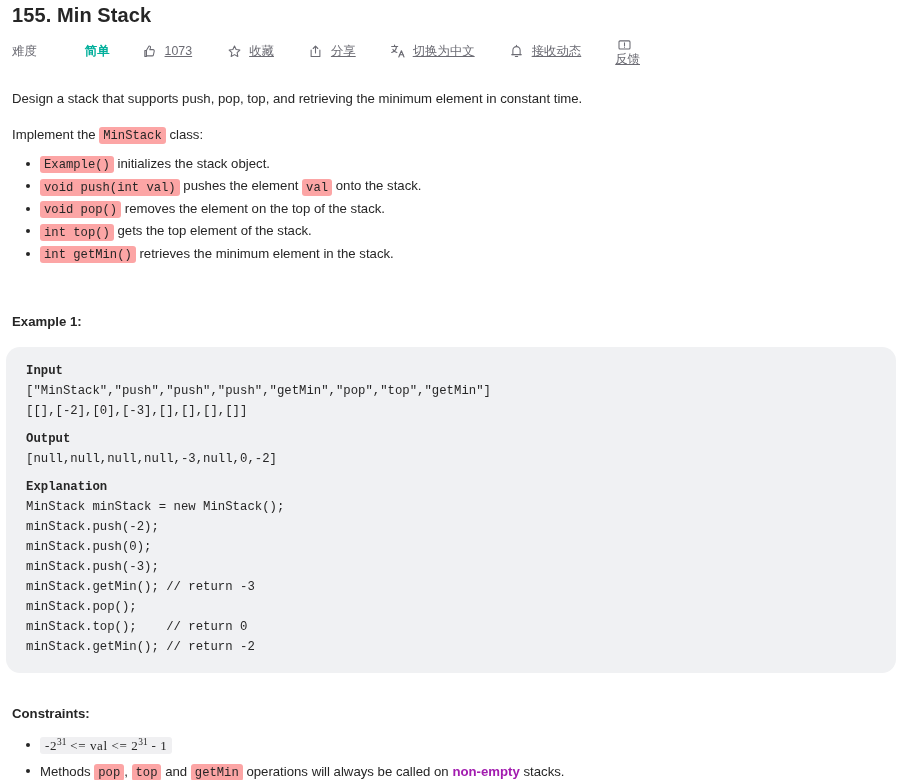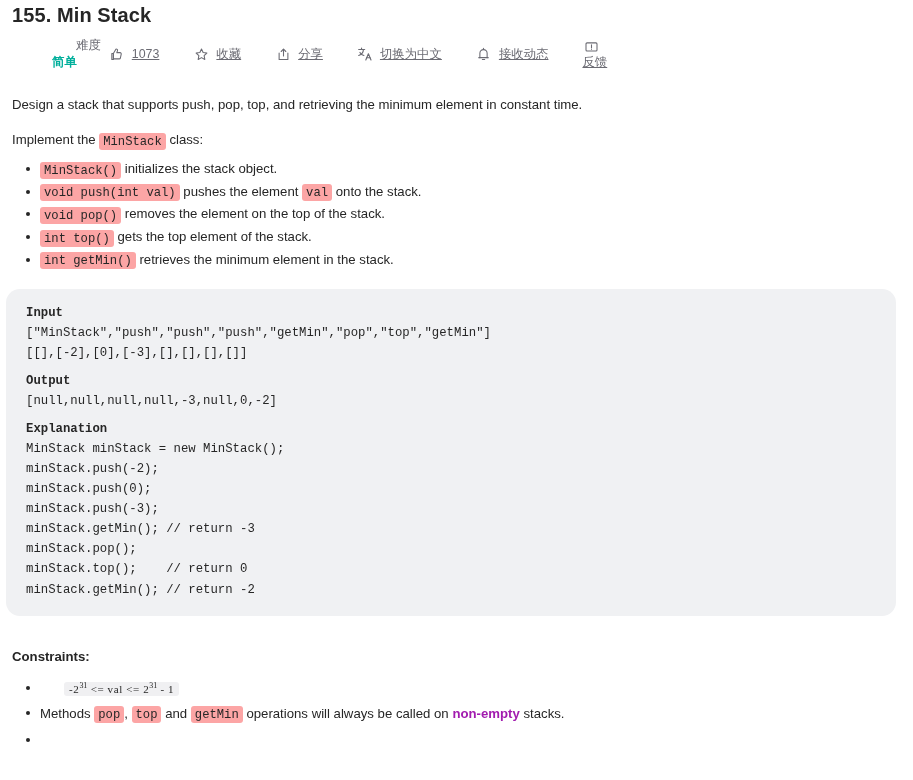--- a/index.html
+++ b/index.html
@@ -29,21 +29,21 @@
   }
   
   .meta-bar {
     display: flex;
     align-items: center;
     padding: 10px 0 0 6px;
     font-size: 12.4px;
     color: #3c3c4399;
     white-space: nowrap;
   }
-  .meta-group { display: flex; align-items: flex-end; flex-direction: column; }
+  .meta-group { display: flex; align-items: flex-end; }
   .meta-label { color: #6b6b73; margin-right: 8px; }
   .difficulty { color: #00af9b; font-weight: 600; margin-right: 32px; margin-left: 40px; }
   .meta-item {
     display: flex;
     align-items: center;
     color: #6b6b73;
     margin-right: 34px;
     cursor: pointer;
     text-decoration: underline;
   }
@@ -143,26 +143,25 @@
     position: absolute;
     left: -14px;
     top: 10px;
     width: 4px;
     height: 4px;
     border-radius: 50%;
     background: #262626;
   }
   .math {
     font-family: "Liberation Serif", serif;
-    font-size: 11px;
+    font-size: 13px;
     background: #f0f0f2;
     border-radius: 3px;
     padding: 1px 5px;
     letter-spacing: 0.6px;
-    margin-left: 24px;
   }
   .math sup { font-size: 0.72em; letter-spacing: 0; }
   b.strong { font-weight: bold; color: #a21caf; }
 </style>
 </head>
 <body>
 
 <div class="page">
 
   <div class="title">155. Min Stack</div>
@@ -239,27 +238,28 @@
       </span>
       <span class="meta-txt">反馈</span>
     </div>
   </div>
 
   <div class="para p-desc">Design a stack that supports push, pop, top, and retrieving the minimum element in constant time.</div>
 
   <div class="para p-impl"><span>Implement the </span><code class="chip">MinStack</code><span> class:</span></div>
 
   <ul class="bullets">
-    <li><code class="chip">MinStack()</code><span> initializes the stack object.</span></li>
+    <li><code class="chip">Example()</code><span> initializes the stack object.</span></li>
     <li><code class="chip">void push(int val)</code><span> pushes the element </span><code class="chip">val</code><span> onto the stack.</span></li>
     <li><code class="chip">void pop()</code><span> removes the element on the top of the stack.</span></li>
     <li><code class="chip">int top()</code><span> gets the top element of the stack.</span></li>
     <li><code class="chip">int getMin()</code><span> retrieves the minimum element in the stack.</span></li>
   </ul>
 
+  <div class="section-head ex-head">Example 1:</div>
 
   <div class="code-block"><span class="lbl">Input</span>
 <span>["MinStack","push","push","push","getMin","pop","top","getMin"]
 [[],[-2],[0],[-3],[],[],[],[]]</span>
 <span class="spacer"></span><span class="lbl">Output</span>
 <span>[null,null,null,null,-3,null,0,-2]</span>
 <span class="spacer"></span><span class="lbl">Explanation</span>
 <span>MinStack minStack = new MinStack();
 minStack.push(-2);
 minStack.push(0);

